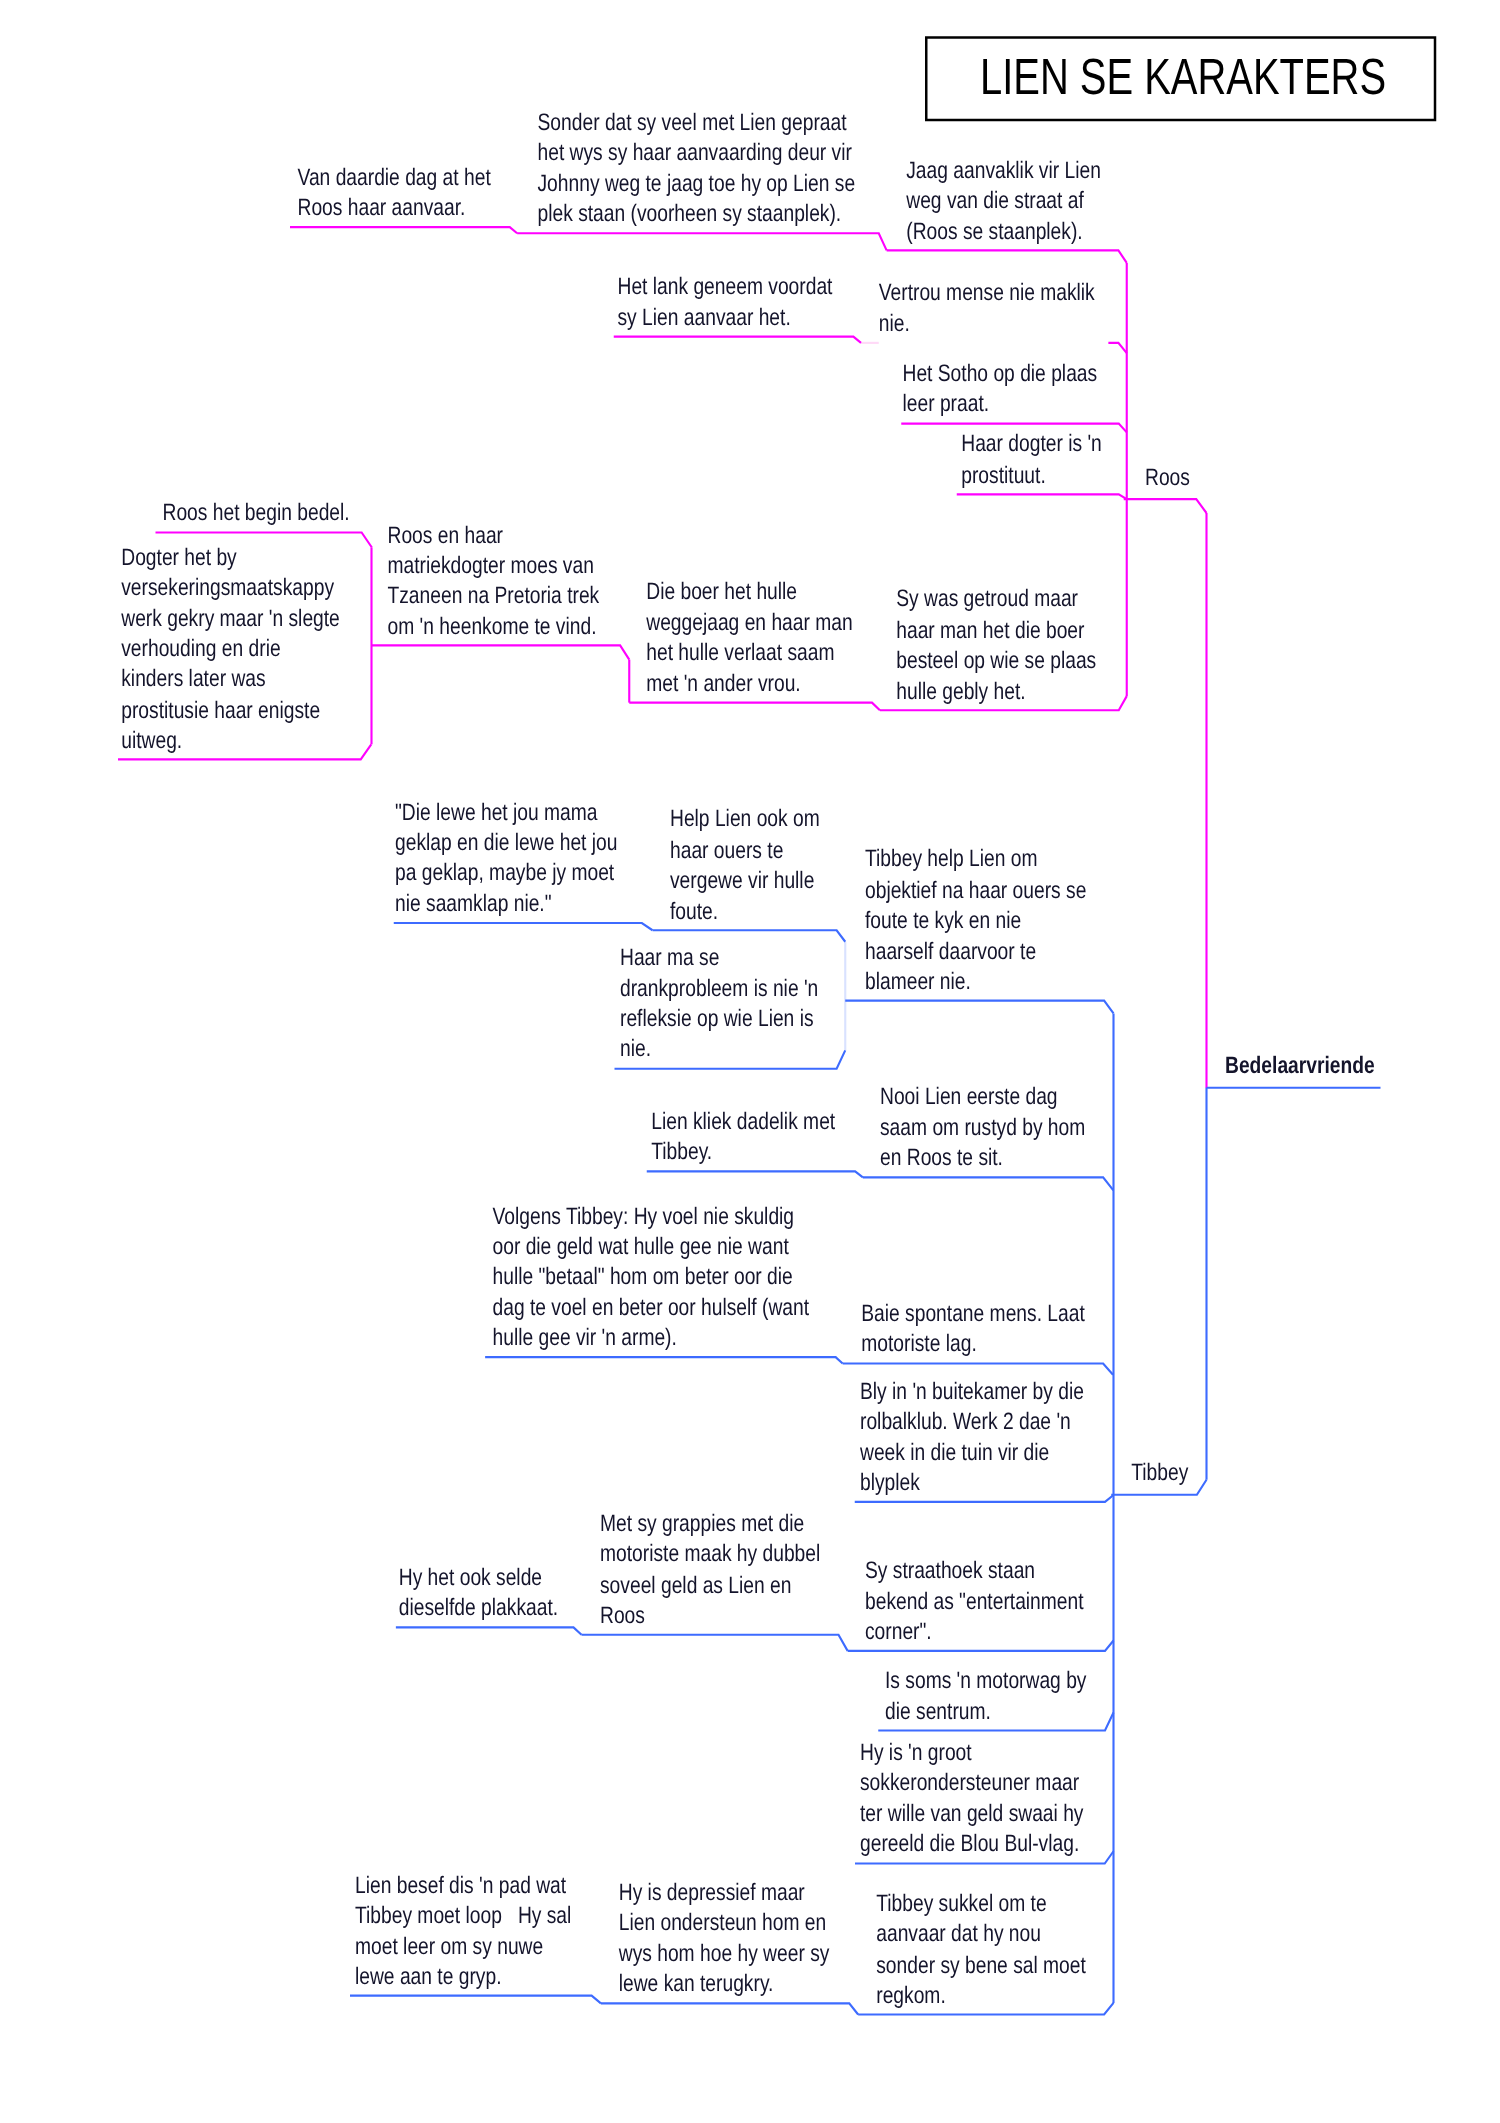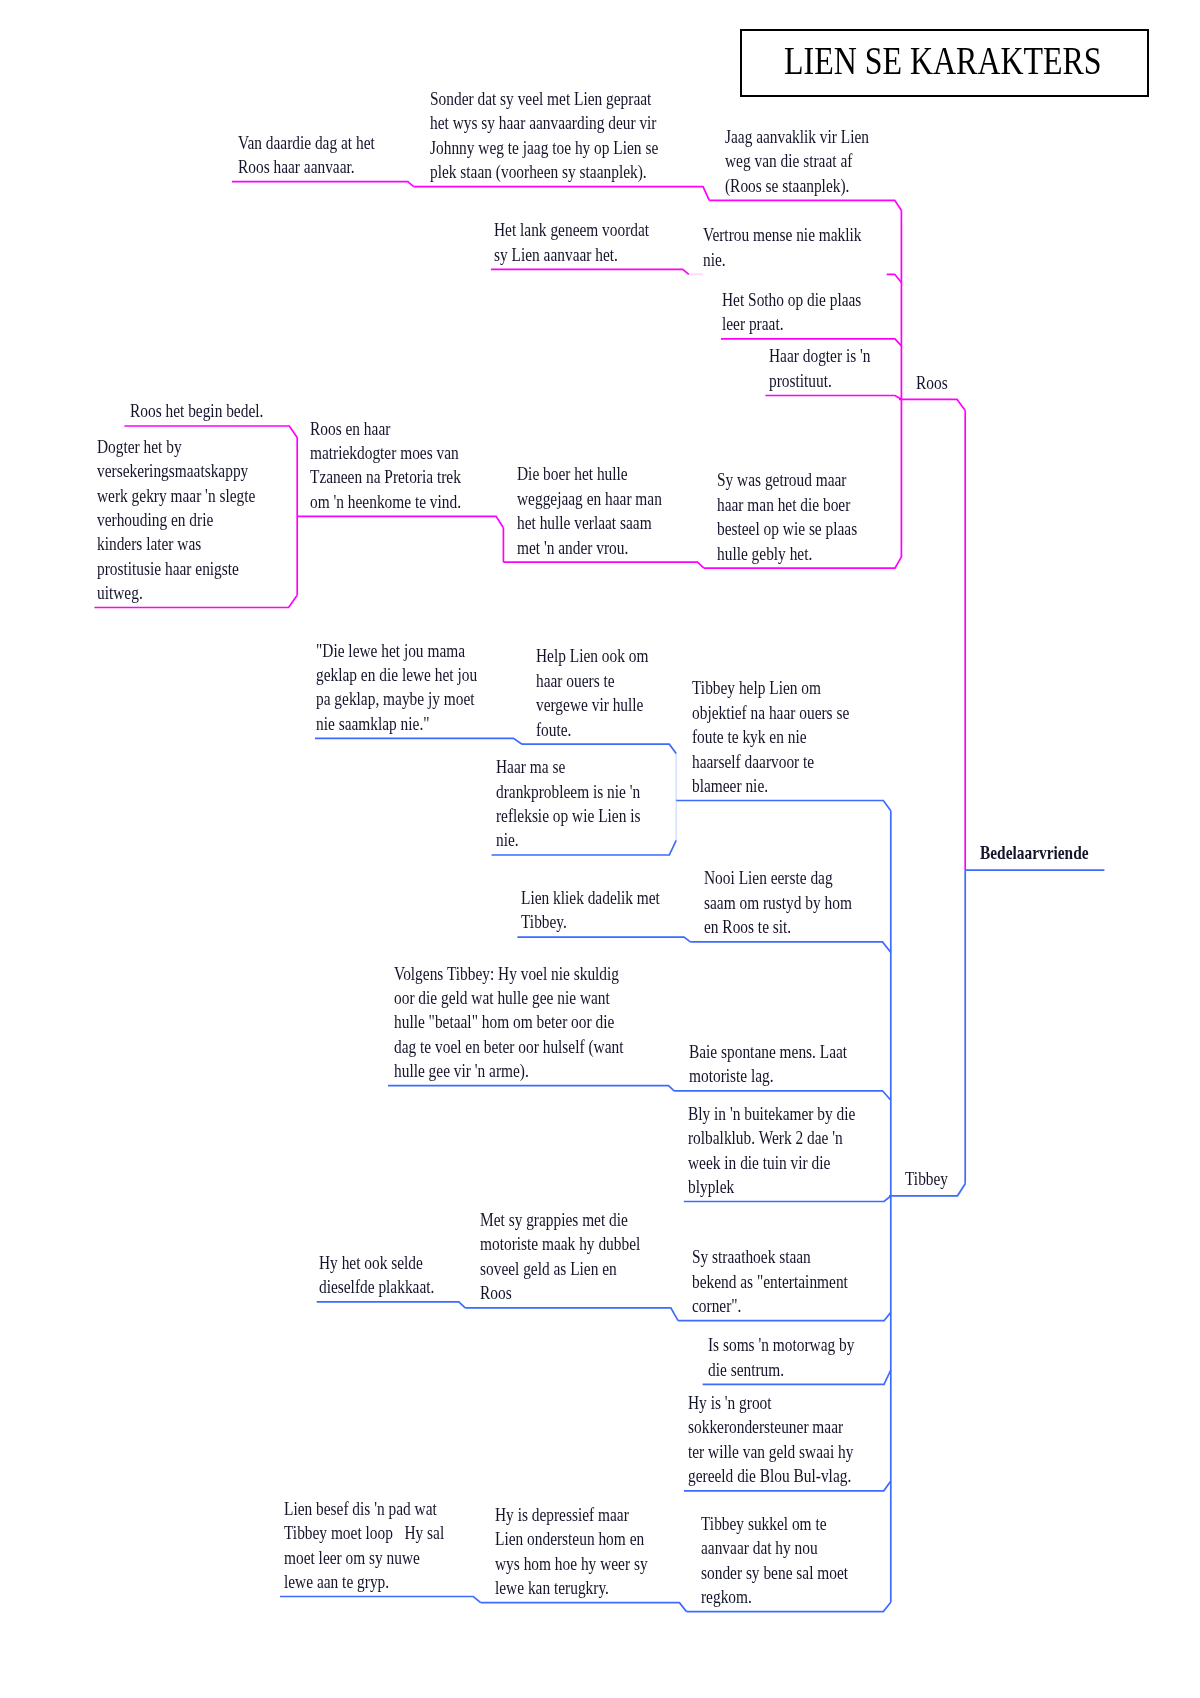--- a/index.html
+++ b/index.html
@@ -1,18 +1,18 @@
 <!DOCTYPE html>
 <html><head>
 <meta charset="utf-8">
 <title>LIEN SE KARAKTERS</title>
 <style>
   html,body{margin:0;padding:0;background:#ffffff;}
   #page{position:relative;width:1200px;height:1698px;overflow:hidden;background:#ffffff;
-        font-family:Liberation Serif, serif;}
+        font-family:Liberation Sans, sans-serif;}
   #svg{position:absolute;left:0;top:0;width:1200px;height:1698px;}
   .node,.label{position:absolute;white-space:pre;color:#14142B;font-size:19px;line-height:24.4px;
         transform:scaleX(0.81);transform-origin:left top;}
   .label.bold{font-weight:bold;}
   #titlebox{position:absolute;left:740px;top:29px;width:409px;height:68px;
         border:2.4px solid #000000;box-sizing:border-box;background:#ffffff;}
   #titletext{position:absolute;left:42px;top:10px;font-size:40.7px;color:#000000;
         transform:scaleX(0.785);transform-origin:left top;white-space:nowrap;line-height:40px;}
 </style>
 </head>

